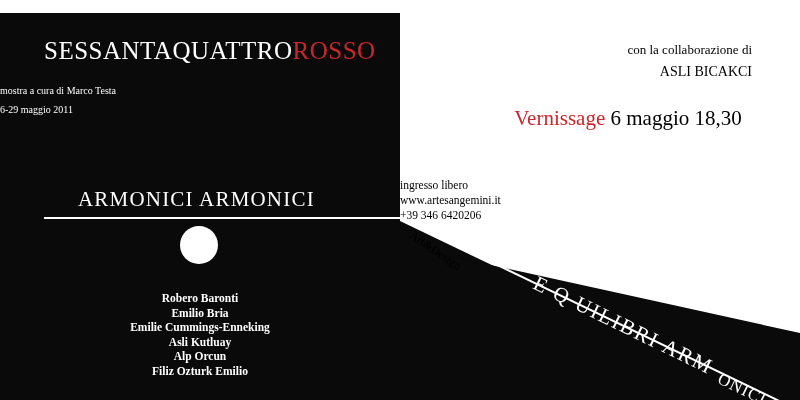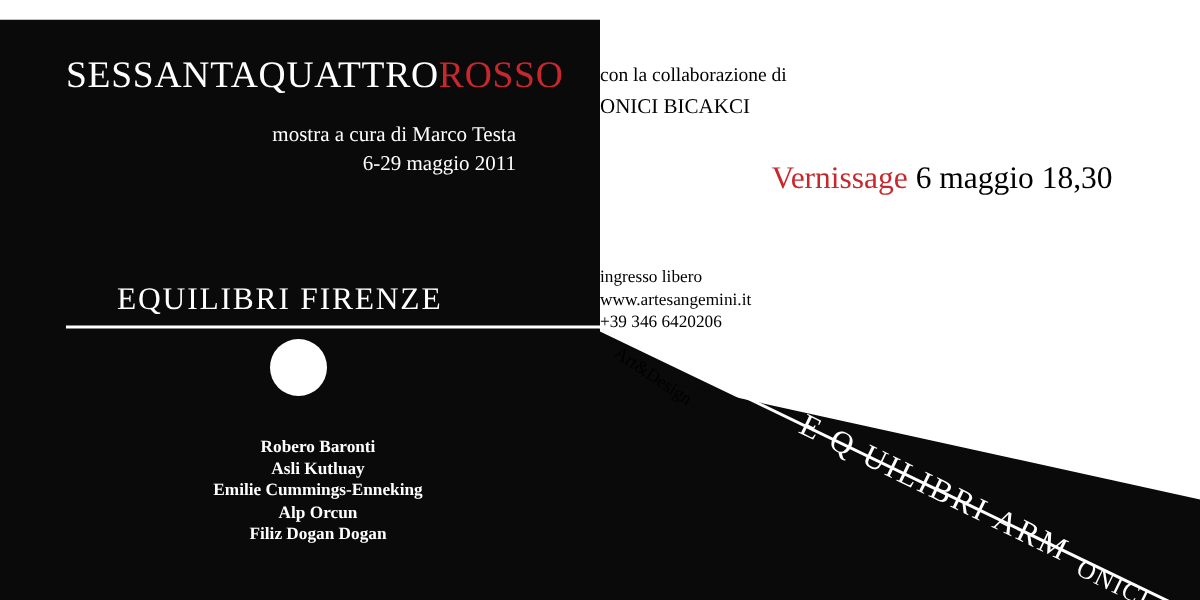--- a/index.html
+++ b/index.html
@@ -49,55 +49,55 @@
     color: #ffffff;
     white-space: nowrap;
   }
   .title-main .rosso { color: #c8282d; }
 
   .subtitle {
     position: absolute;
     left: 0;
     top: 68px;
     width: 344px;
-    text-align: right;
-    color: #ffffff;
-    font-size: 14px;
+    text-align: left;
+    color: #ffffff;
+    font-size: 10px;
     line-height: 19px;
   }
 
   .equilibri-left {
     position: absolute;
     left: 78px;
     top: 174px;
     color: #ffffff;
     font-size: 21px;
     letter-spacing: 1.2px;
     white-space: nowrap;
   }
 
   .artists {
     position: absolute;
-    left: 12px;
+    left: 0;
     top: 278px;
     width: 400px;
     text-align: center;
     color: #ffffff;
     font-size: 11.5px;
     font-weight: bold;
     line-height: 14.5px;
   }
 
   
   .collab {
     position: absolute;
     left: 400px;
     top: 26px;
     width: 352px;
-    text-align: left;
+    text-align: right;
     color: #000000;
     font-size: 13px;
     line-height: 22px;
   }
   .collab .name { font-size: 14px; }
 
   .event-line {
     position: absolute;
     width: 400px;
     left: 400px;
@@ -198,35 +198,36 @@
 
   <div class="title-main">
     <span class="prefix">SESSANTAQUATTRO</span><span class="rosso">ROSSO</span>
   </div>
 
   <div class="subtitle">
     <div>mostra a cura di Marco Testa</div>
     <div>6-29 maggio 2011</div>
   </div>
 
-  <div class="equilibri-left">EQUILIBRI FIRENZE</div>
+  <div class="equilibri-left">ARMONICI ARMONICI</div>
 
   <div class="dot-white"></div>
 
   <div class="artists">
     <div>Robero Baronti</div>
+    <div>Emilio Bria</div>
+    <div>Emilie Cummings-Enneking</div>
     <div>Asli Kutluay</div>
-    <div>Emilie Cummings-Enneking</div>
     <div>Alp Orcun</div>
-    <div>Filiz Dogan Dogan</div>
+    <div>Filiz Ozturk Emilio</div>
   </div>
 
   <div class="collab">
     <div>con la collaborazione di</div>
-    <div class="name">ONICI BICAKCI</div>
+    <div class="name">ASLI BICAKCI</div>
   </div>
 
   <div class="event-line event-vernissage">
     <span class="key">Vernissage</span>
     <span>6 maggio 18,30</span>
   </div>
 
 
   <div class="venue">
     <div>ingresso libero</div>

